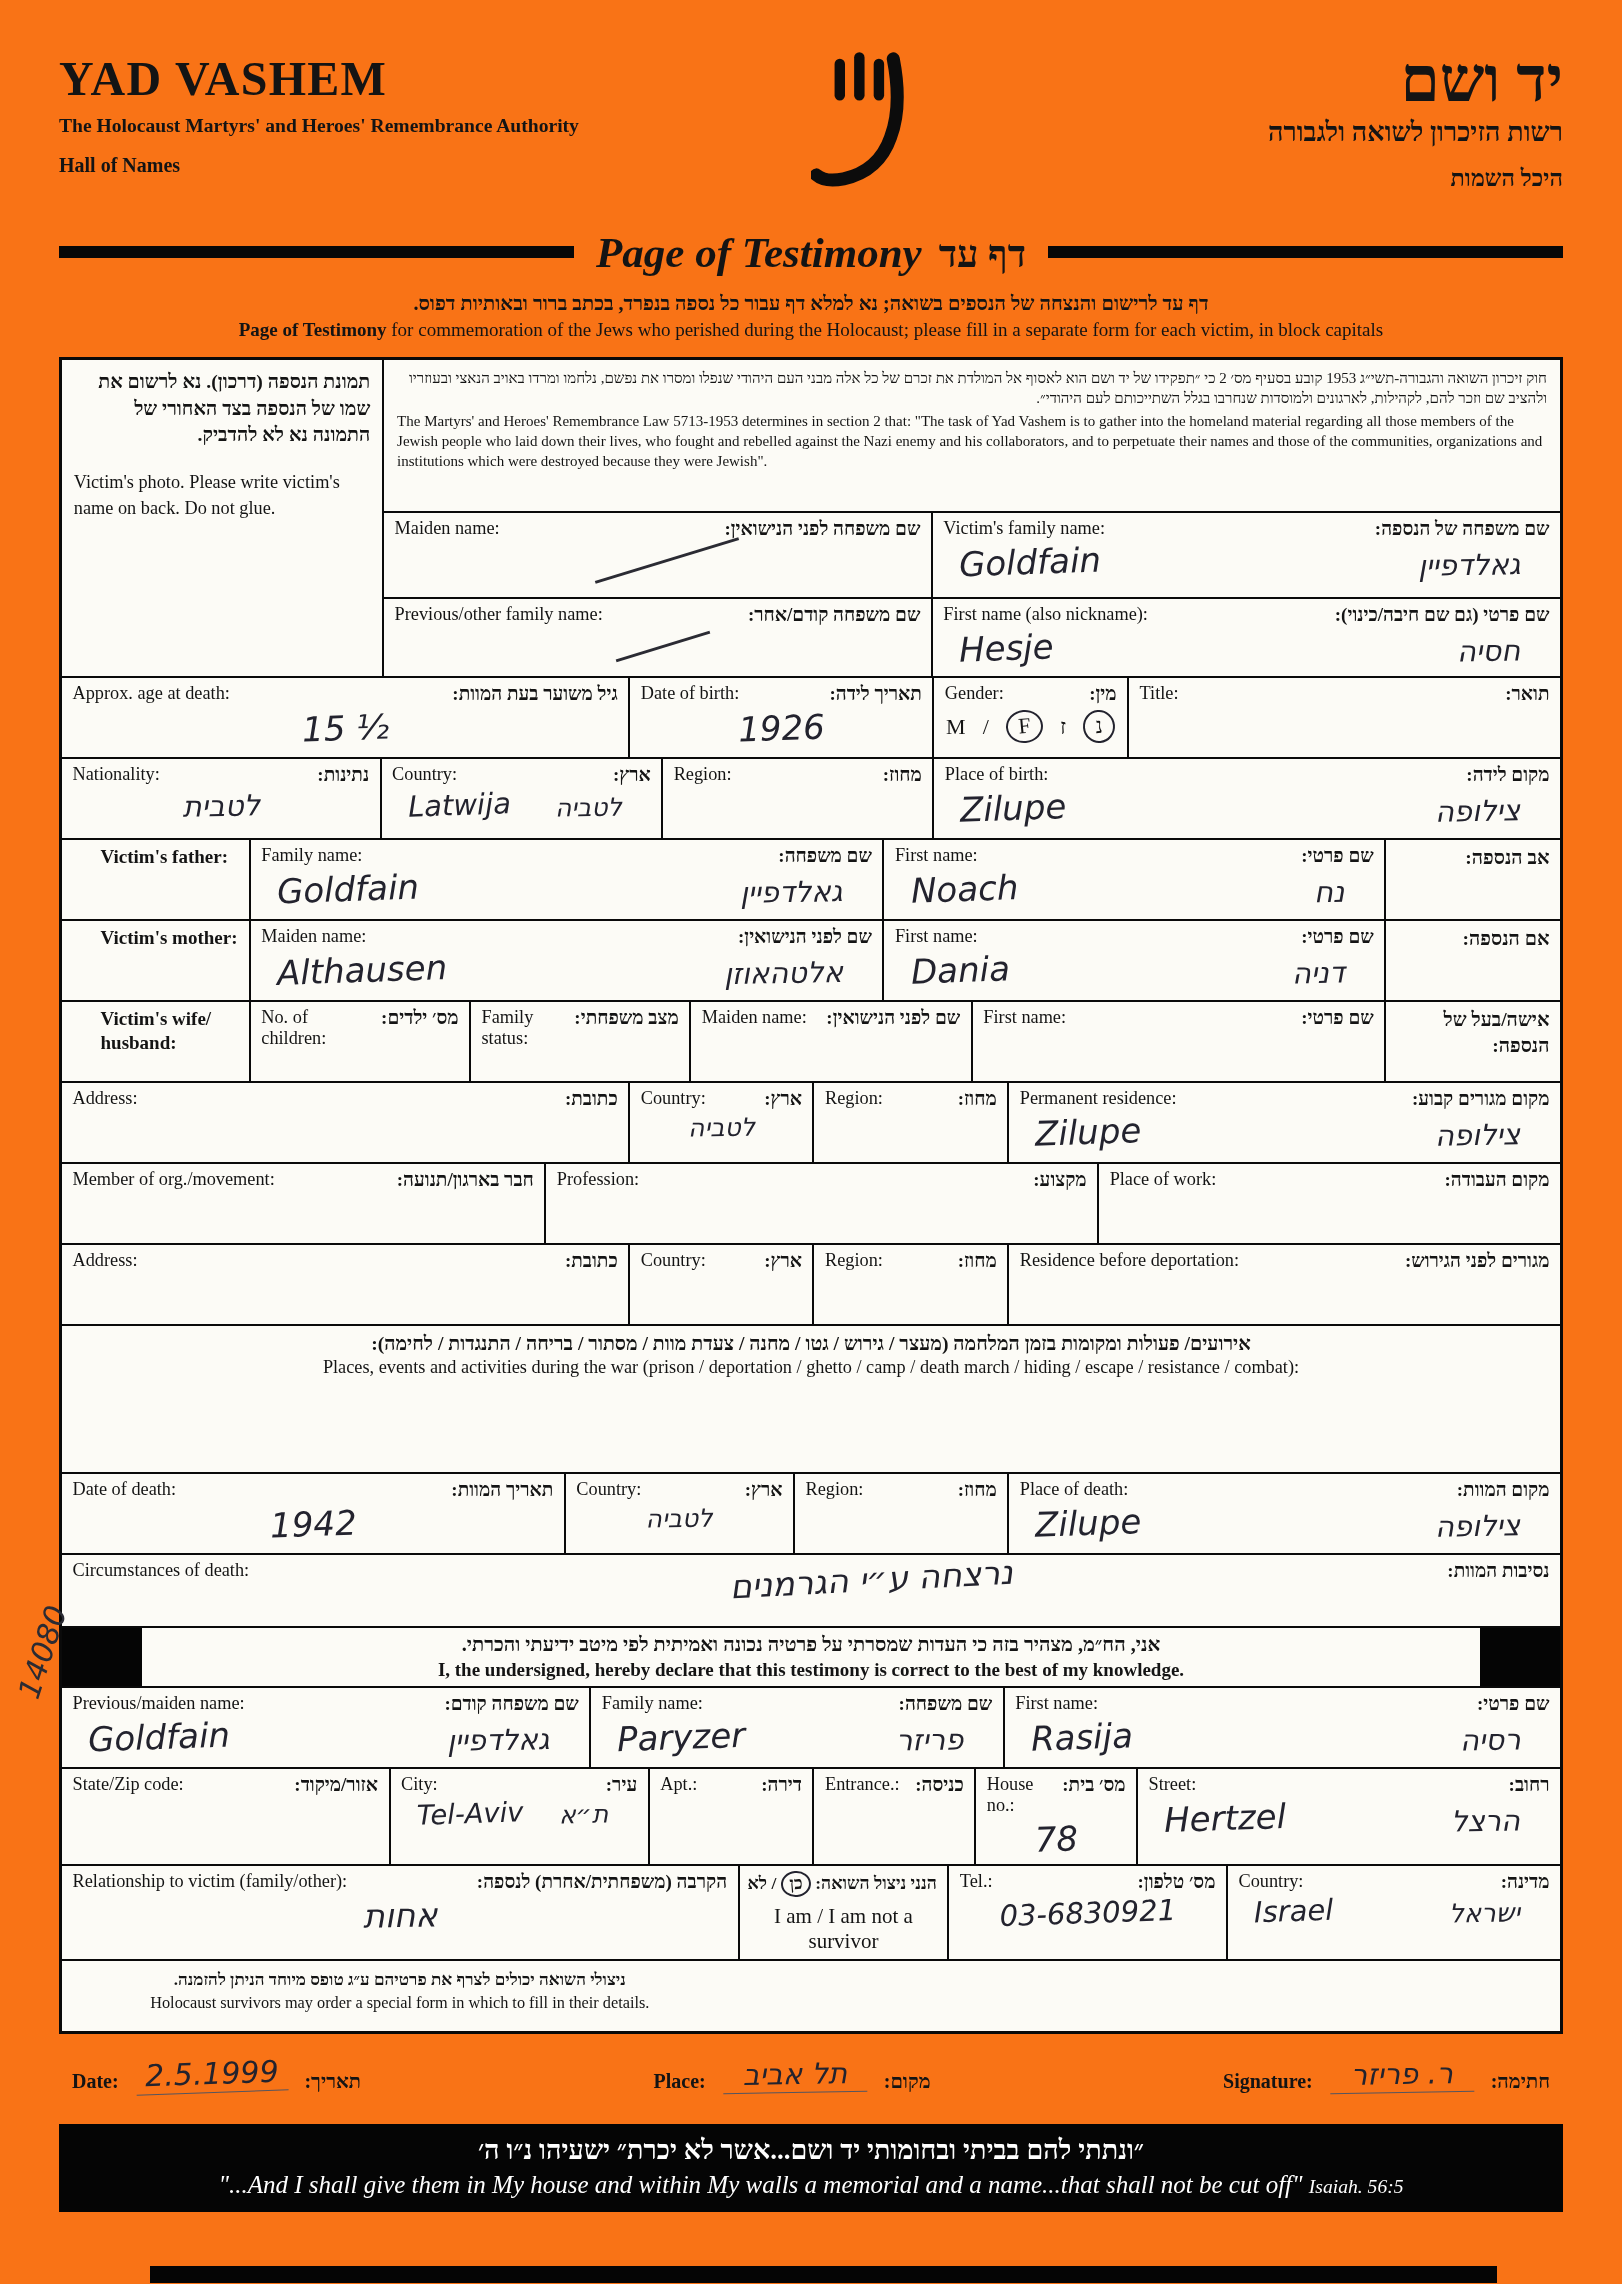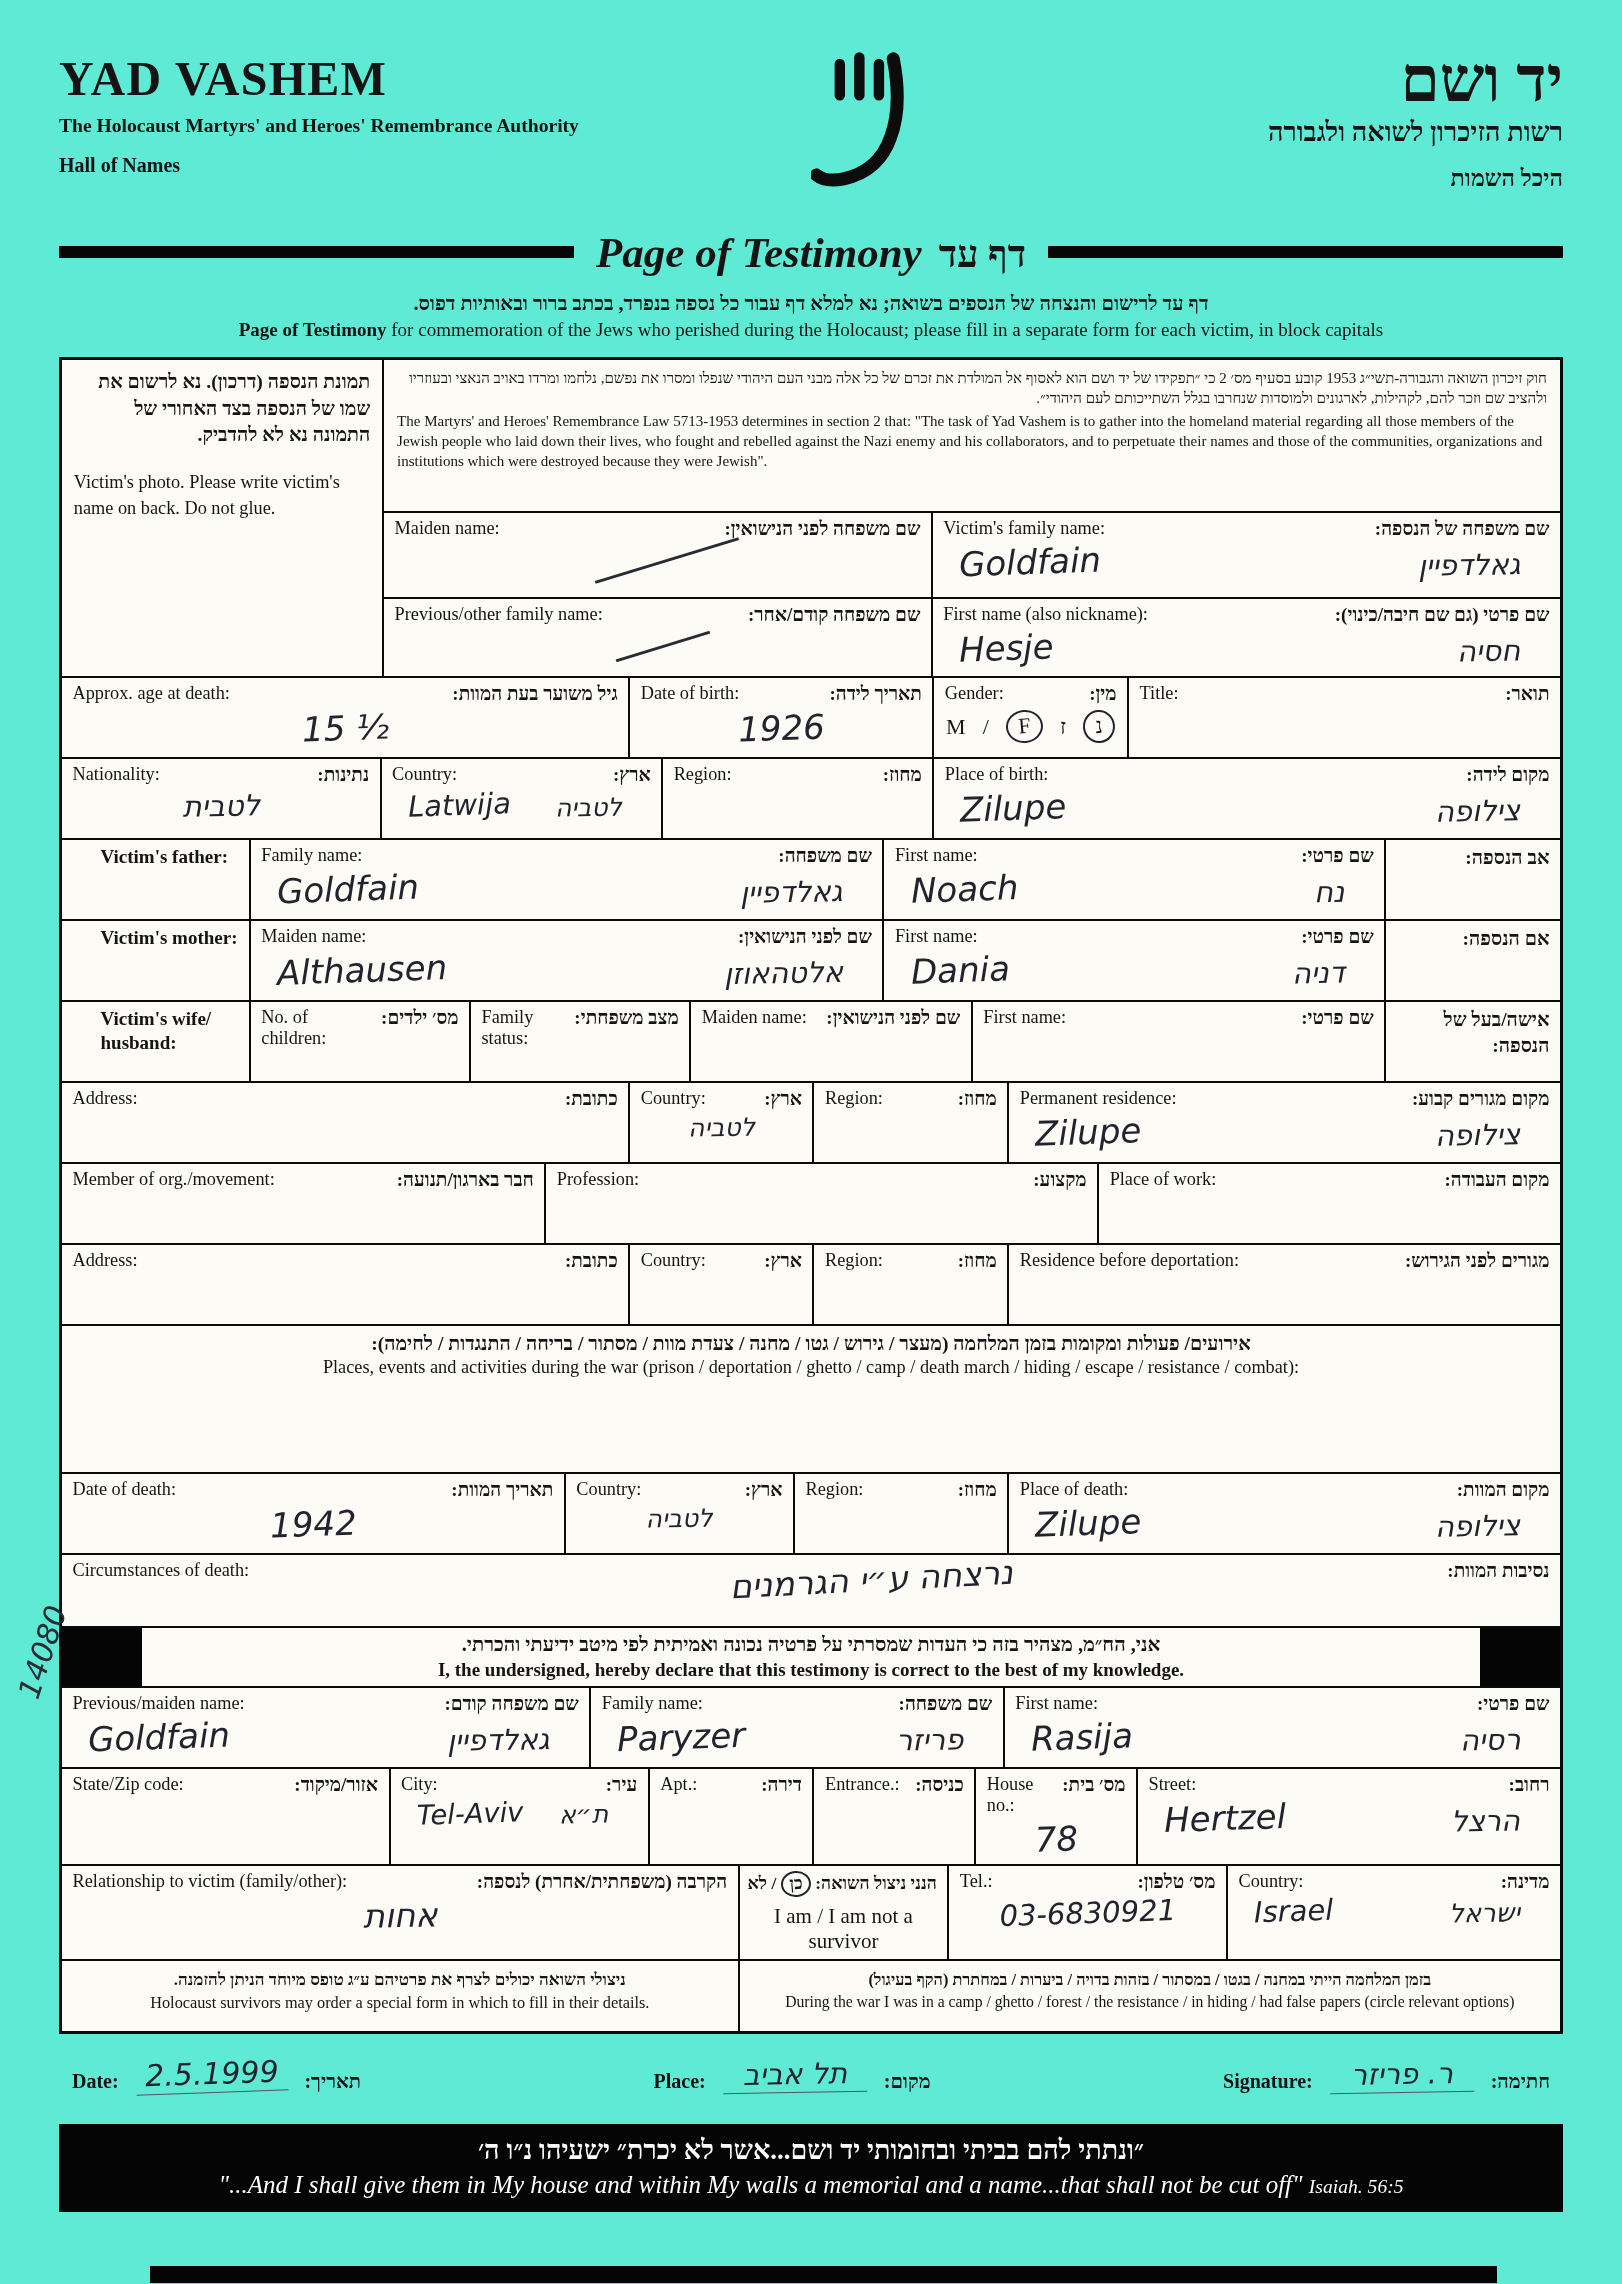--- a/index.html
+++ b/index.html
@@ -1,17 +1,17 @@
 <!DOCTYPE html>
 <html style="font-size:10.5px"><head>
 <meta charset="utf-8">
 <style>
   * { margin:0; padding:0; box-sizing:border-box; }
   html,body { background:#d8d5cd; }
-  .page { position:relative; width:1622px; height:2284px; margin:0 auto; background:#5eead4;
+  .page { position:relative; width:1622px; height:2284px; margin:0 auto; background:#f97316;
           color:#141414; font-family:"Liberation Serif", serif; overflow:hidden; }
 
   
   .header { display:flex; justify-content:space-between; align-items:flex-start; padding:51px 59px 0 59px; }
   .h-left { width:686px; }
   .yv-en { font-size:48px; font-weight:bold; letter-spacing:1.3px; }
   .yv-en-sub { font-size:19.6px; font-weight:bold; margin-top:9.1px; }
   .yv-en-hall { font-size:20px; font-weight:bold; margin-top:17px; }
   .h-logo { margin-top:0; }
   .h-right { width:588px; text-align:right; direction:rtl; }
@@ -605,24 +605,20 @@
           <span class="hw hw-he" style="font-size:26px">ישראל</span>
         </div>
       </div>
     </div>
 
     <div class="row r-note">
       <div class="cell" style="width:45.1%">
         <div class="note-he">ניצולי השואה יכולים לצרף את פרטיהם ע״ג טופס מיוחד הניתן להזמנה.</div>
         <div class="note-en">Holocaust survivors may order a special form in which to fill in their details.</div>
       </div>
-      <div class="cell" style="flex:1">
-        <div class="note-he" style="font-size:16.3px">בזמן המלחמה הייתי במחנה / בגטו / במסתור / בזהות בדויה / ביערות / במחתרת (הקף בעיגול)</div>
-        <div class="note-en" style="font-size:15.7px">During the war I was in a camp / ghetto / forest / the resistance / in hiding / had false papers (circle relevant options)</div>
-      </div>
     </div>
 
   </div>
 
   <div class="signoff">
     <span class="so-lab">Date:</span>
     <span class="so-val hw hw-lat" style="font-size:30px">2.5.1999</span>
     <span class="so-lab he">תאריך:</span>
     <span class="so-gap"></span>
     <span class="so-lab">Place:</span>

